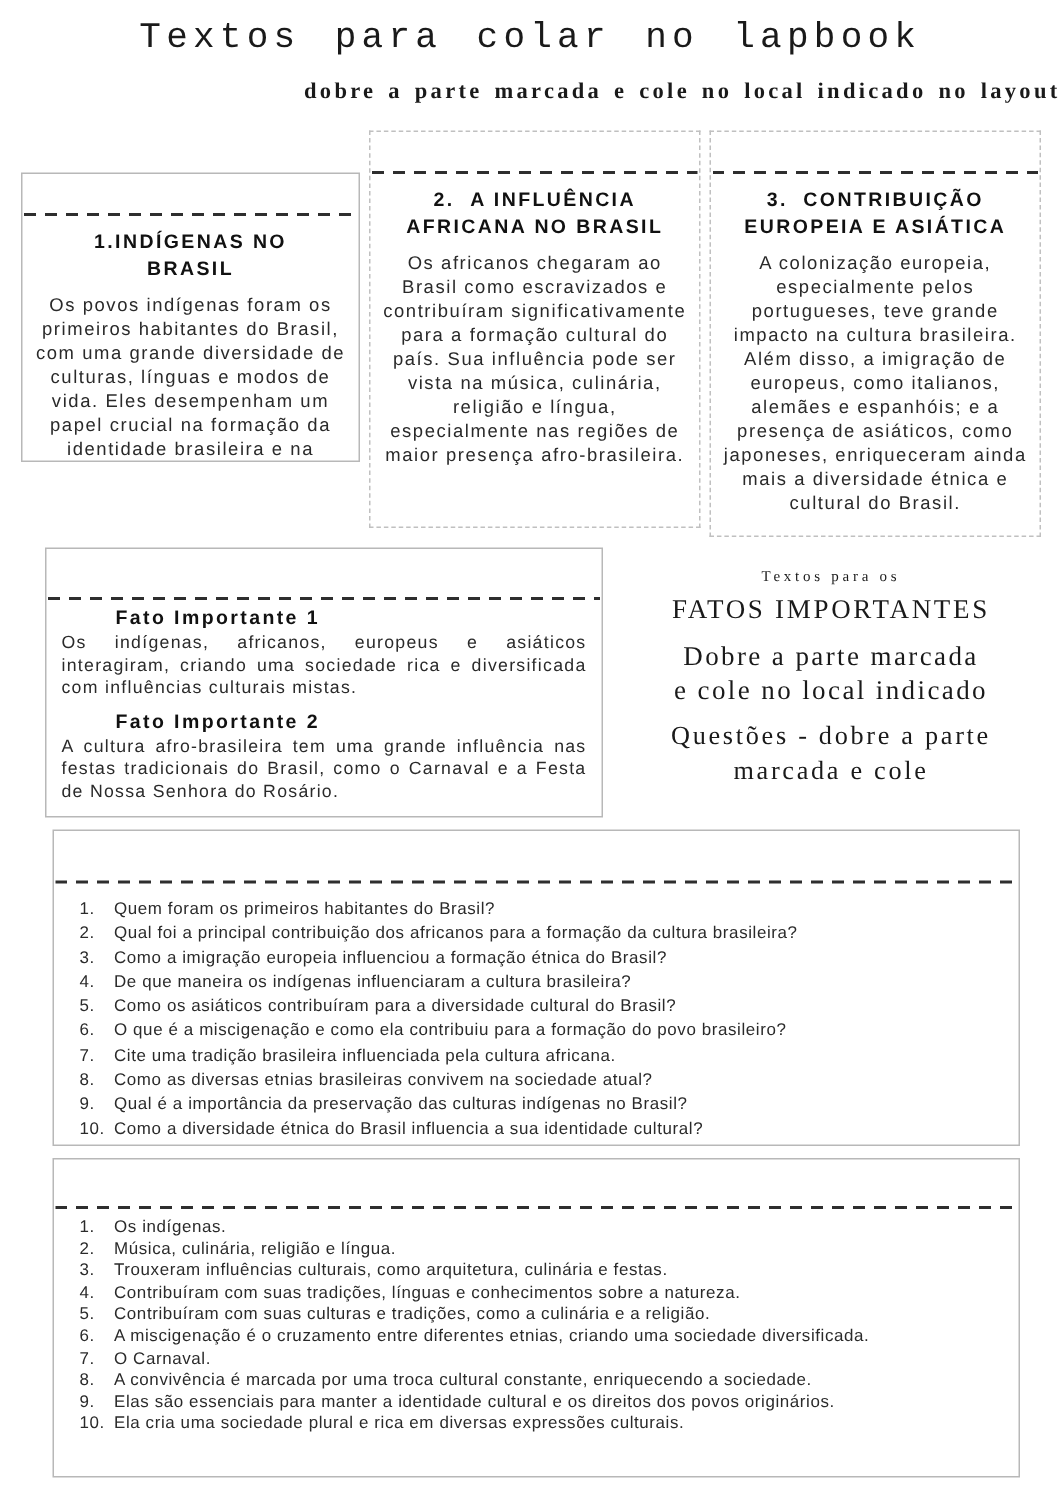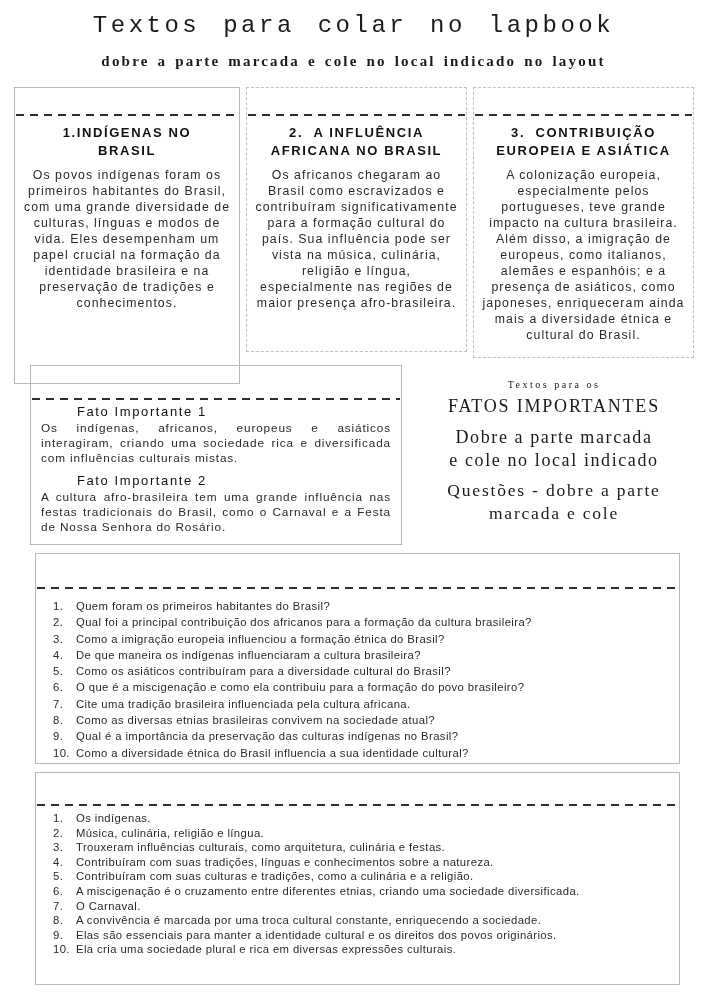--- a/index.html
+++ b/index.html
@@ -8,28 +8,28 @@
     font-family:"Liberation Sans", sans-serif;color:#2a2a2a;
   }
   .page{position:relative;width:707px;height:1000px;background:#fff;overflow:hidden;}
 
   .title{
     position:absolute;top:12px;left:0;width:100%;margin:0;text-align:center;
     font-family:Liberation Mono, monospace;font-weight:500;color:#1a1a1a;
     font-size:24px;letter-spacing:3.5px;word-spacing:5px;
   }
   .subtitle{
-    position:absolute;top:53px;left:0;width:100%;text-align:center;
+    position:absolute;top:53px;left:0;width:100%;text-align:right;
     font-family:"Liberation Serif", serif;font-weight:700;color:#1a1a1a;
     font-size:15px;letter-spacing:2.2px;word-spacing:2px;
   }
 
   .cards-row{position:absolute;top:87px;left:14px;display:flex;gap:6px;align-items:flex-start;}
   .card{box-sizing:border-box;background:#fff;border:1px solid #b8b8b8;overflow:hidden;}
-  .card.c1{width:226px;height:297px;}
+  .card.c1{width:226px;height:193px;margin-top:28px;}
   .card.c2{width:221px;height:265px;border-style:dashed;border-color:#c0c0c0;}
   .card.c3{width:221px;height:271px;border-style:dashed;border-color:#c0c0c0;}
   .flap{height:26px;}
   .fold{
     height:2px;margin:0 1px;
     background:repeating-linear-gradient(90deg,#2e2e2e 0 8px,transparent 8px 14px);
   }
   .card-heading{
     max-width:185px;margin:8px auto 0;text-align:center;
     font-weight:bold;font-size:13px;line-height:18px;letter-spacing:1.6px;color:#111;
@@ -37,21 +37,21 @@
   .card-body{
     margin-top:7px;padding:0 7px;text-align:center;
     font-size:12.3px;line-height:16px;letter-spacing:1.05px;color:#2a2a2a;
   }
 
   .facts-box{
     position:absolute;left:30px;top:365px;width:372px;height:180px;
     box-sizing:border-box;border:1px solid #b8b8b8;overflow:hidden;
   }
   .facts-box .flap{height:32px;}
-  .fact-heading{margin:4px 0 2px 46px;font-weight:normal;font-size:13px;letter-spacing:1.6px;color:#111;}
+  .fact-heading{margin:4px 0 2px 46px;font-weight:bold;font-size:13px;letter-spacing:1.6px;color:#111;}
   .fact-body{padding:0 10px;text-align:justify;font-size:11.8px;line-height:15px;letter-spacing:0.85px;color:#2a2a2a;}
   .fact-heading.second{margin-top:7px;}
 
   .side-notes{
     position:absolute;left:408px;top:374px;width:292px;text-align:center;
     font-family:"Liberation Serif", serif;color:#1a1a1a;
   }
   .sn1{font-size:10px;letter-spacing:2.5px;line-height:21px;}
   .sn2{font-size:18px;letter-spacing:1.8px;line-height:23px;font-family:Liberation Serif, serif;}
   .sn3{font-size:18px;letter-spacing:1.6px;line-height:23px;margin-top:8px;}

